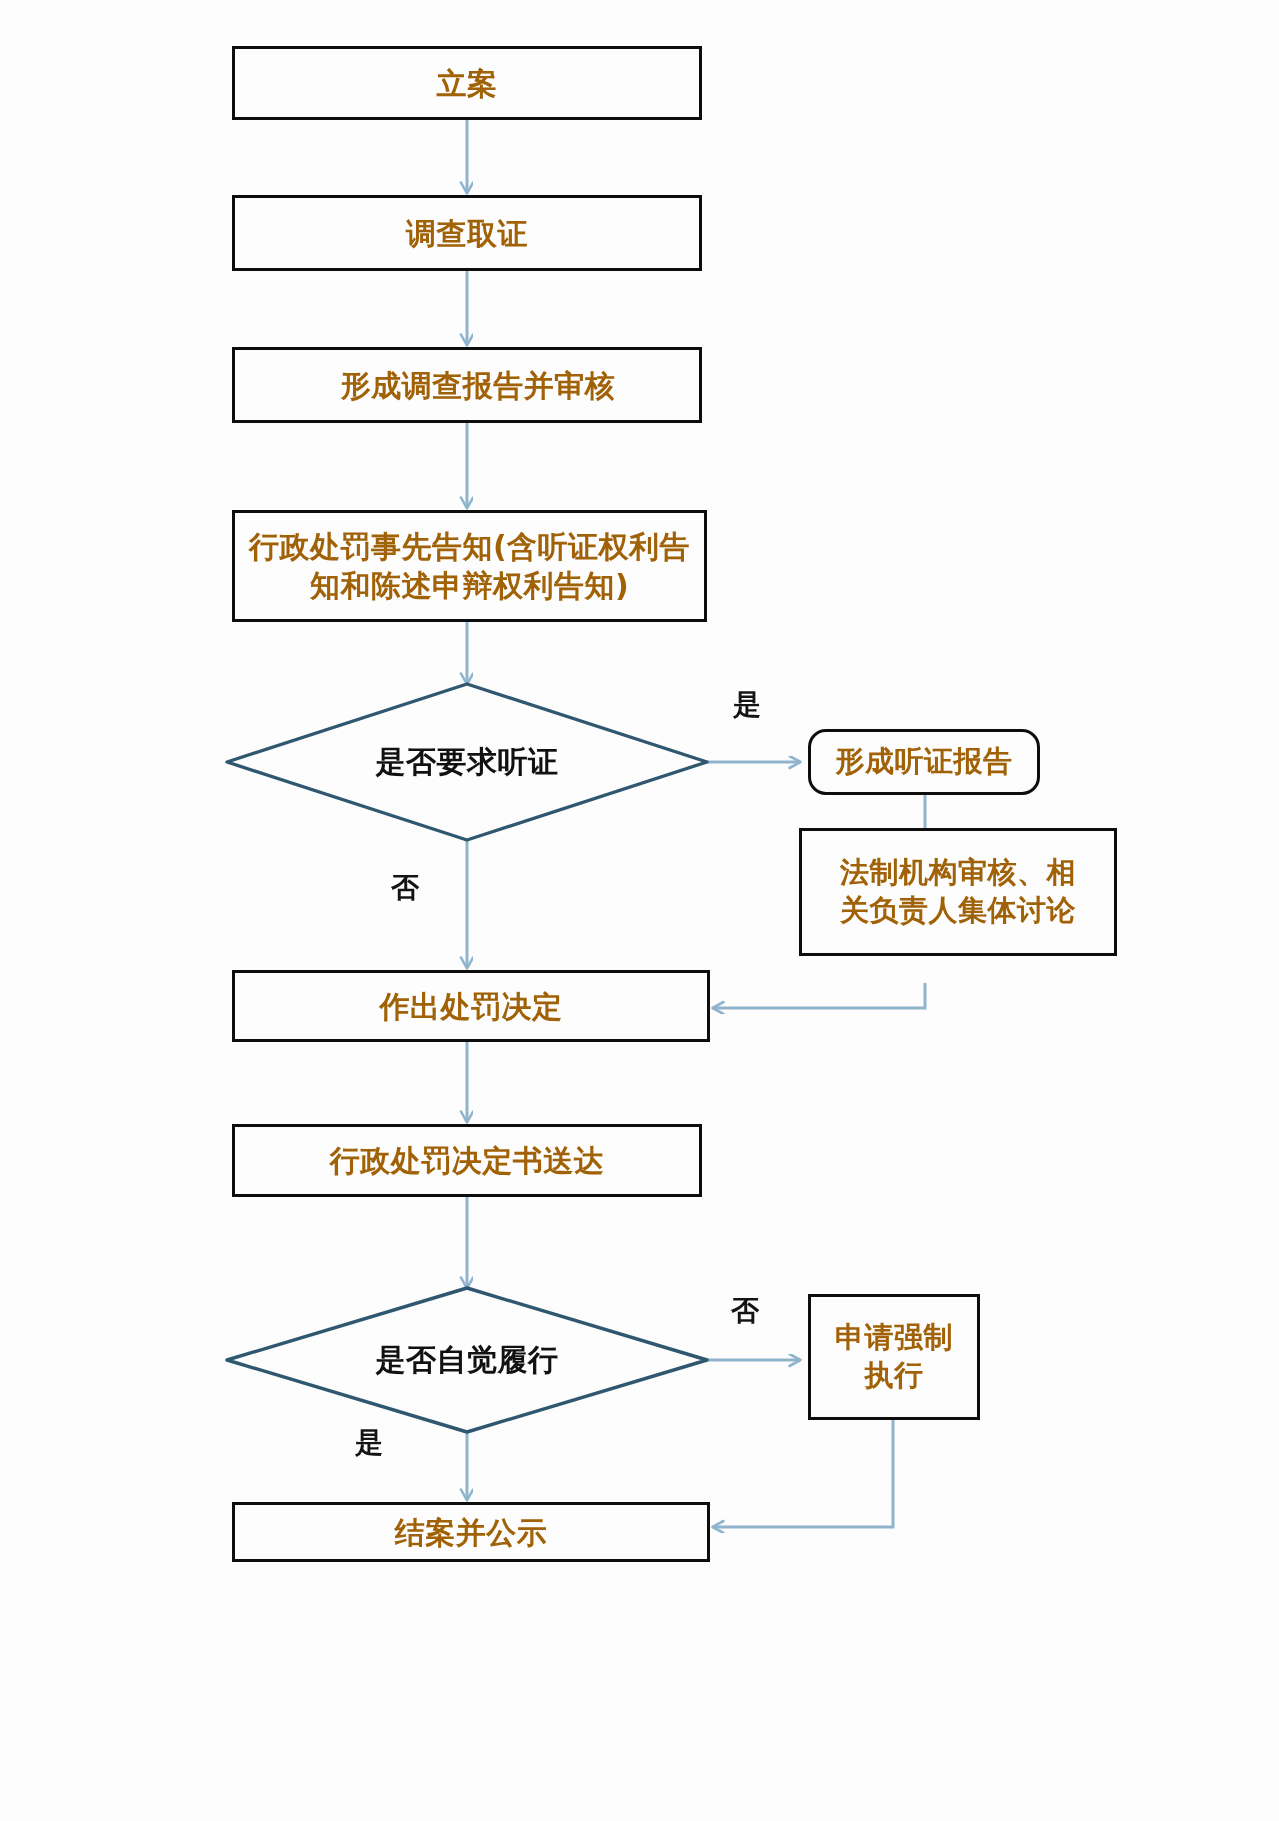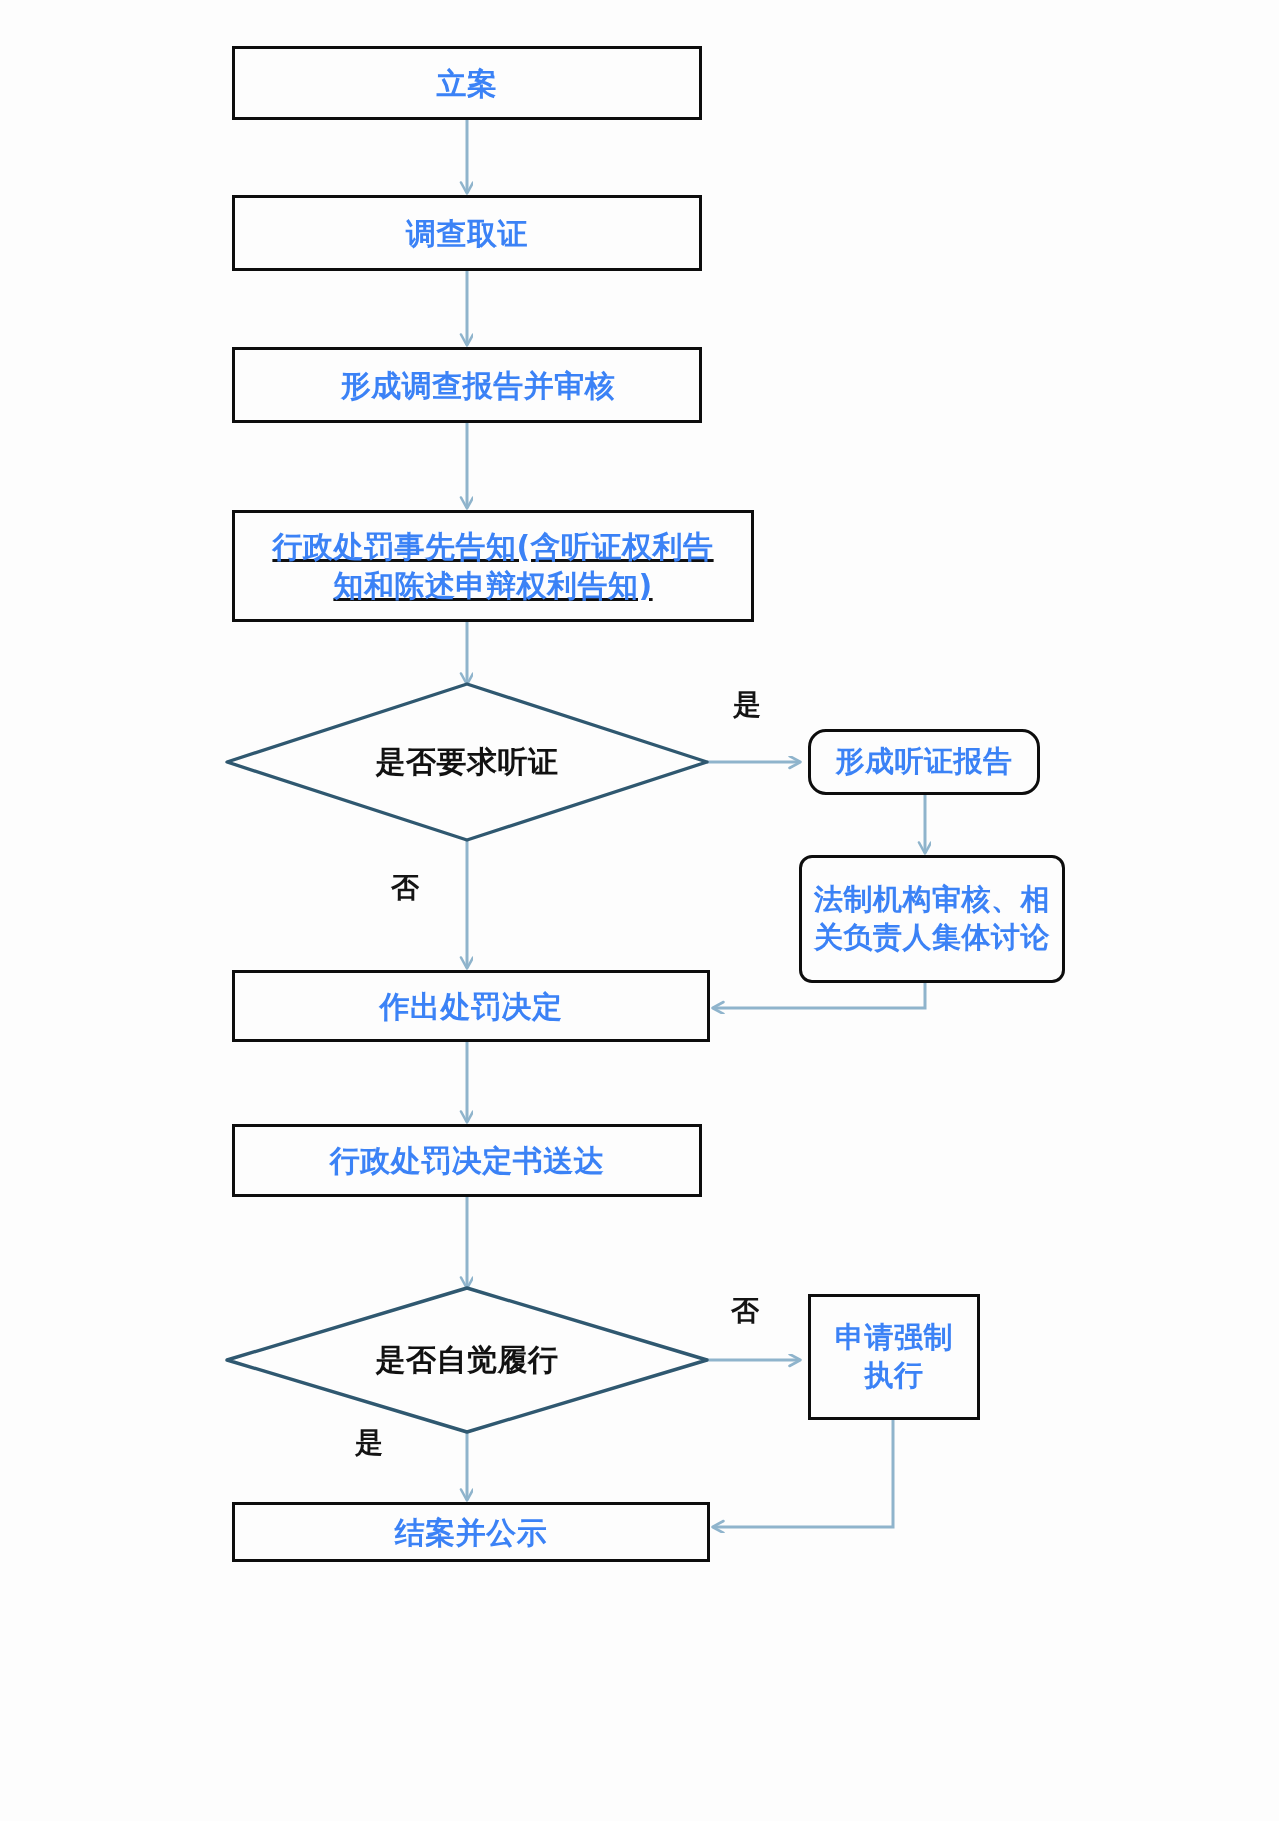--- a/index.html
+++ b/index.html
@@ -32,21 +32,21 @@
   }
   .process{
     background:#fdfdfd;
     border:3px solid #0d0d0d;
   }
   .process .txt{
     font-size:30px;
     font-weight:600;
     line-height:1.30;
     letter-spacing:0.5px;
-    color:#3b82f6;
+    color:#a16207;
     padding:0 6px;
     white-space:pre-line;
   }
   .process.small .txt{ font-size:29px; }
   .decision{
     background:transparent;
   }
   .decision .dtxt{
     position:relative;
     z-index:3;
@@ -114,30 +114,30 @@
   </div>
 
   <div class="node process" style="left:232px; top:195px; width:470px; height:76px;">
     <span class="txt">调查取证</span>
   </div>
 
   <div class="node process" style="left:232px; top:347px; width:470px; height:76px;padding-left:22px;">
     <span class="txt">形成调查报告并审核</span>
   </div>
 
-  <div class="node process" style="left:232px; top:510px; width:522px; height:112px;text-decoration:underline;">
+  <div class="node process" style="left:232px; top:510px; width:475px; height:112px;">
     <span class="txt">行政处罚事先告知(含听证权利告
 知和陈述申辩权利告知)</span>
   </div>
 
   <div class="node process small" style="left:808px; top:729px; width:232px; height:66px;border-radius:18px;">
     <span class="txt">形成听证报告</span>
   </div>
 
-  <div class="node process small" style="left:799px; top:855px; width:266px; height:128px;border-radius:13px;">
+  <div class="node process small" style="left:799px; top:828px; width:318px; height:128px;">
     <span class="txt">法制机构审核、相
 关负责人集体讨论</span>
   </div>
 
   <div class="node process" style="left:232px; top:970px; width:478px; height:72px;text-align:center;">
     <span class="txt">作出处罚决定</span>
   </div>
 
   <div class="node process" style="left:232px; top:1124px; width:470px; height:73px;">
     <span class="txt">行政处罚决定书送达</span>

